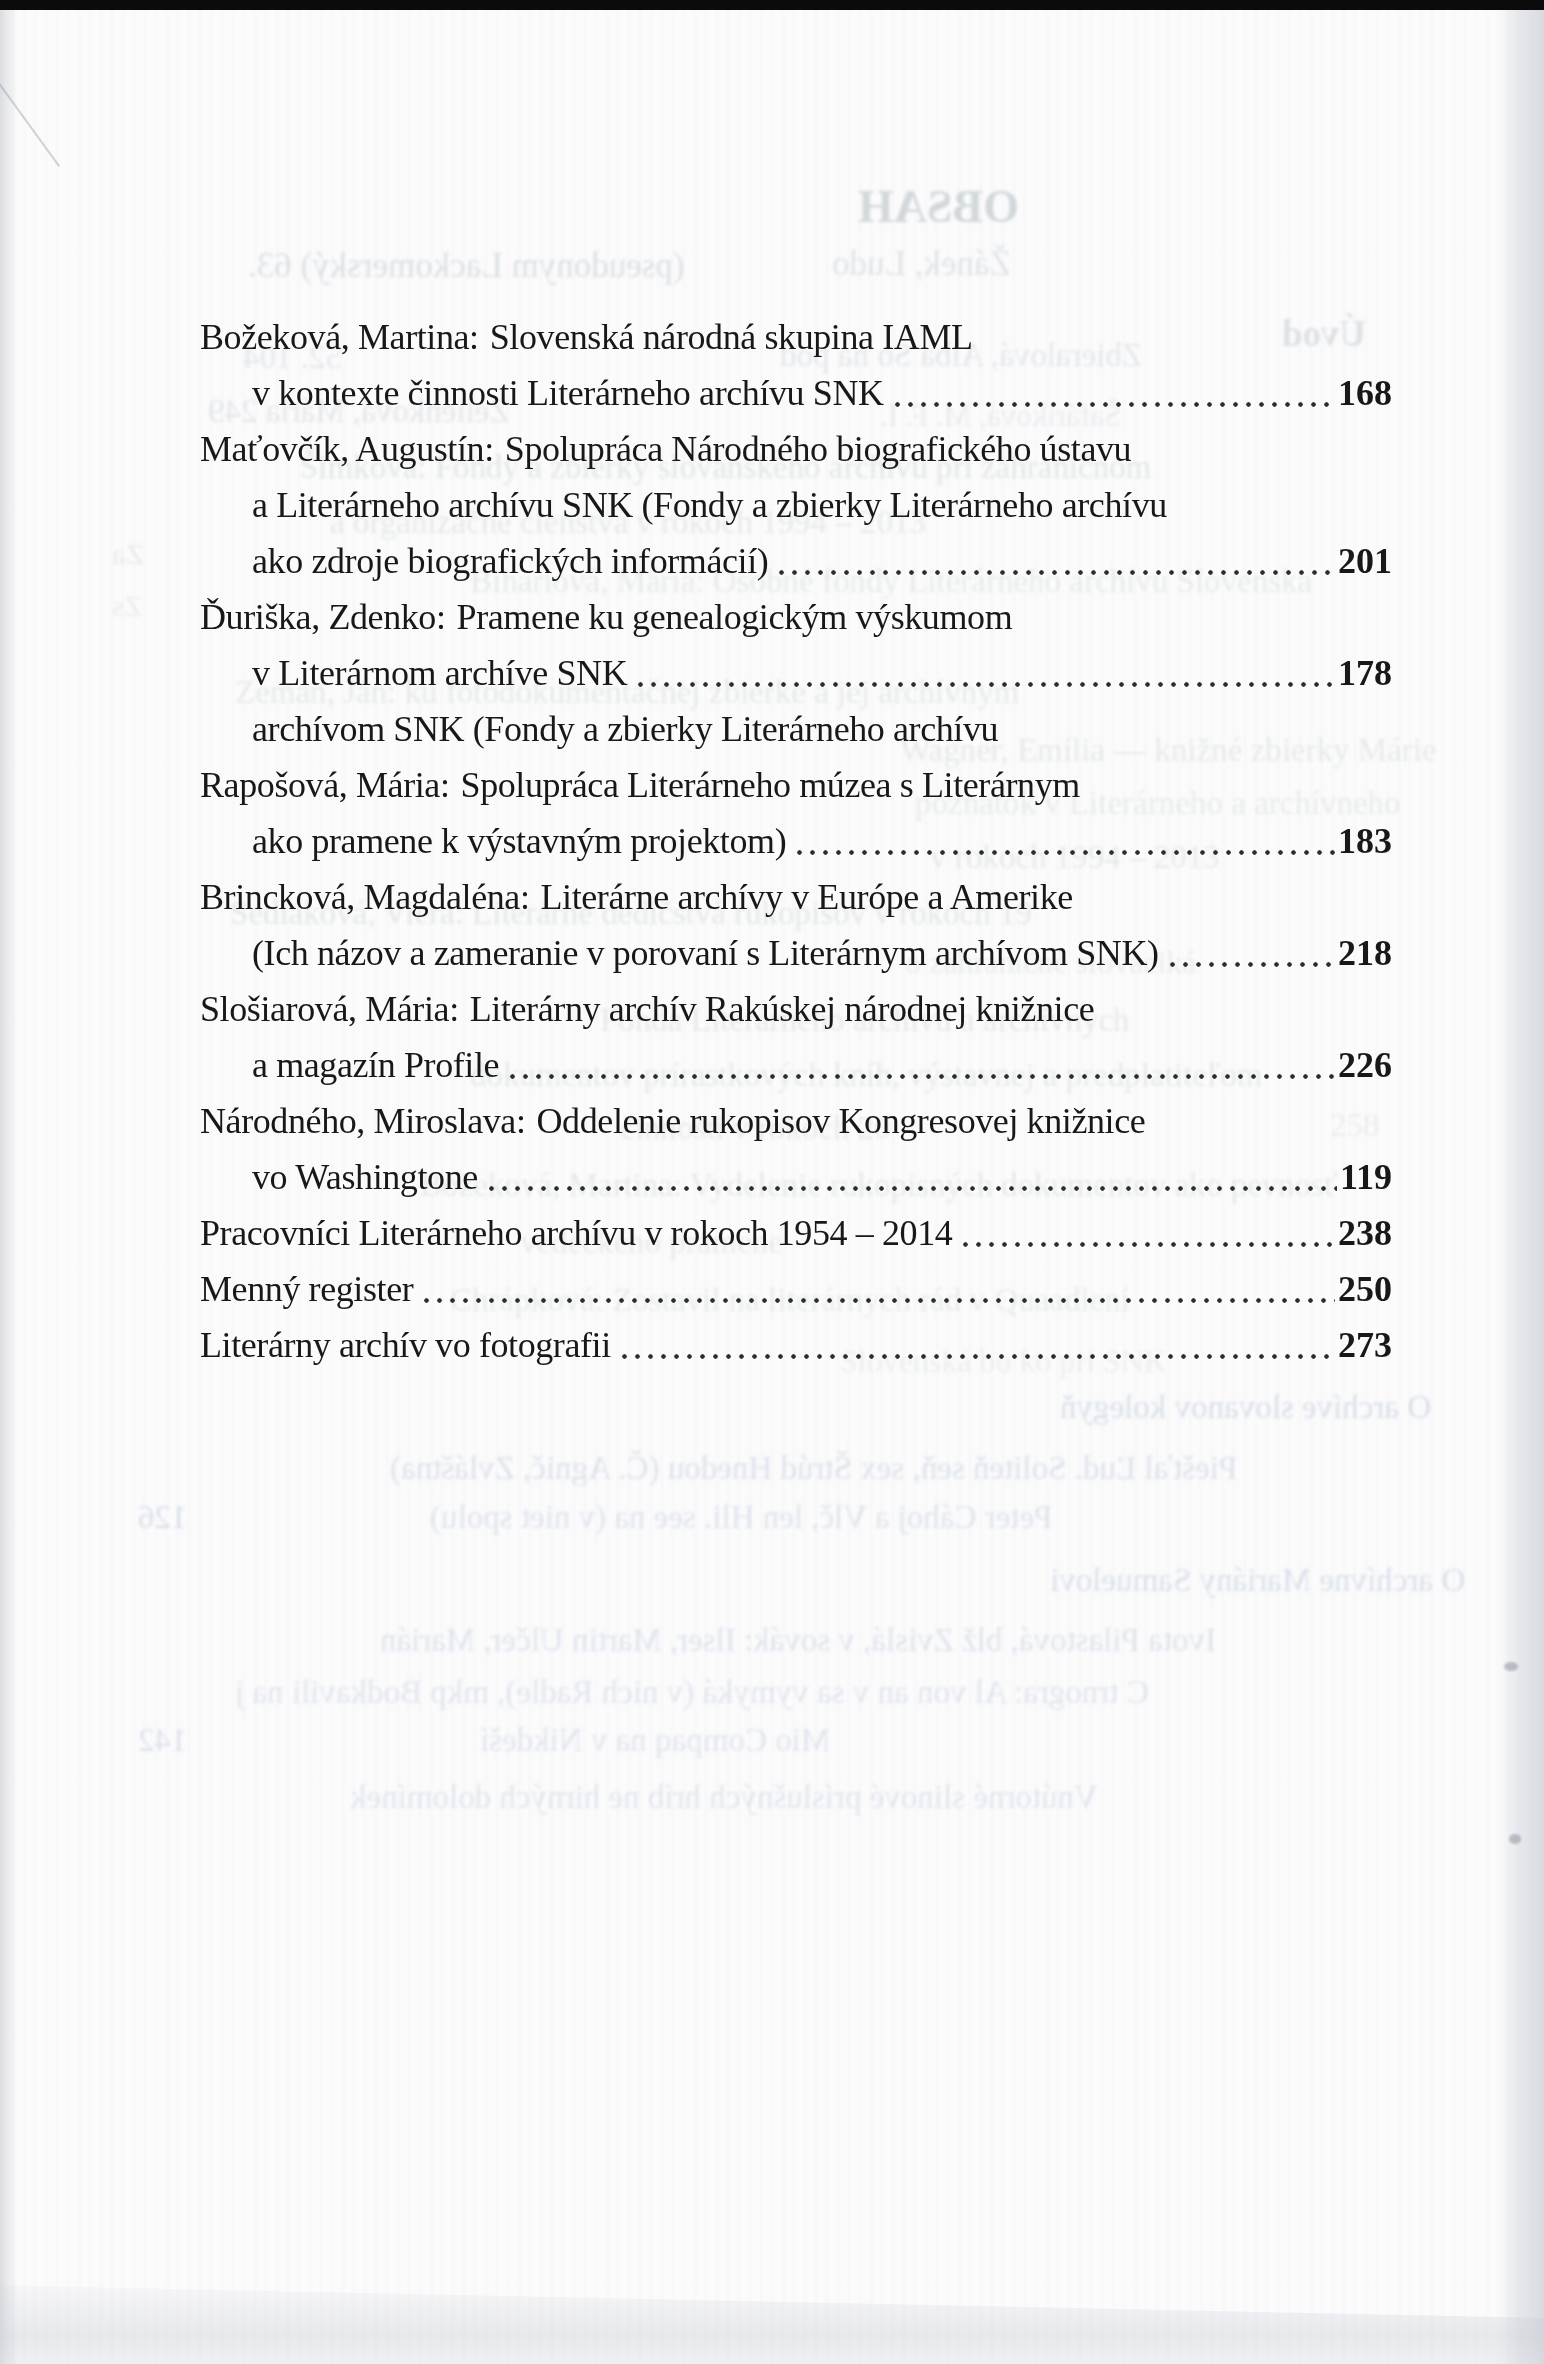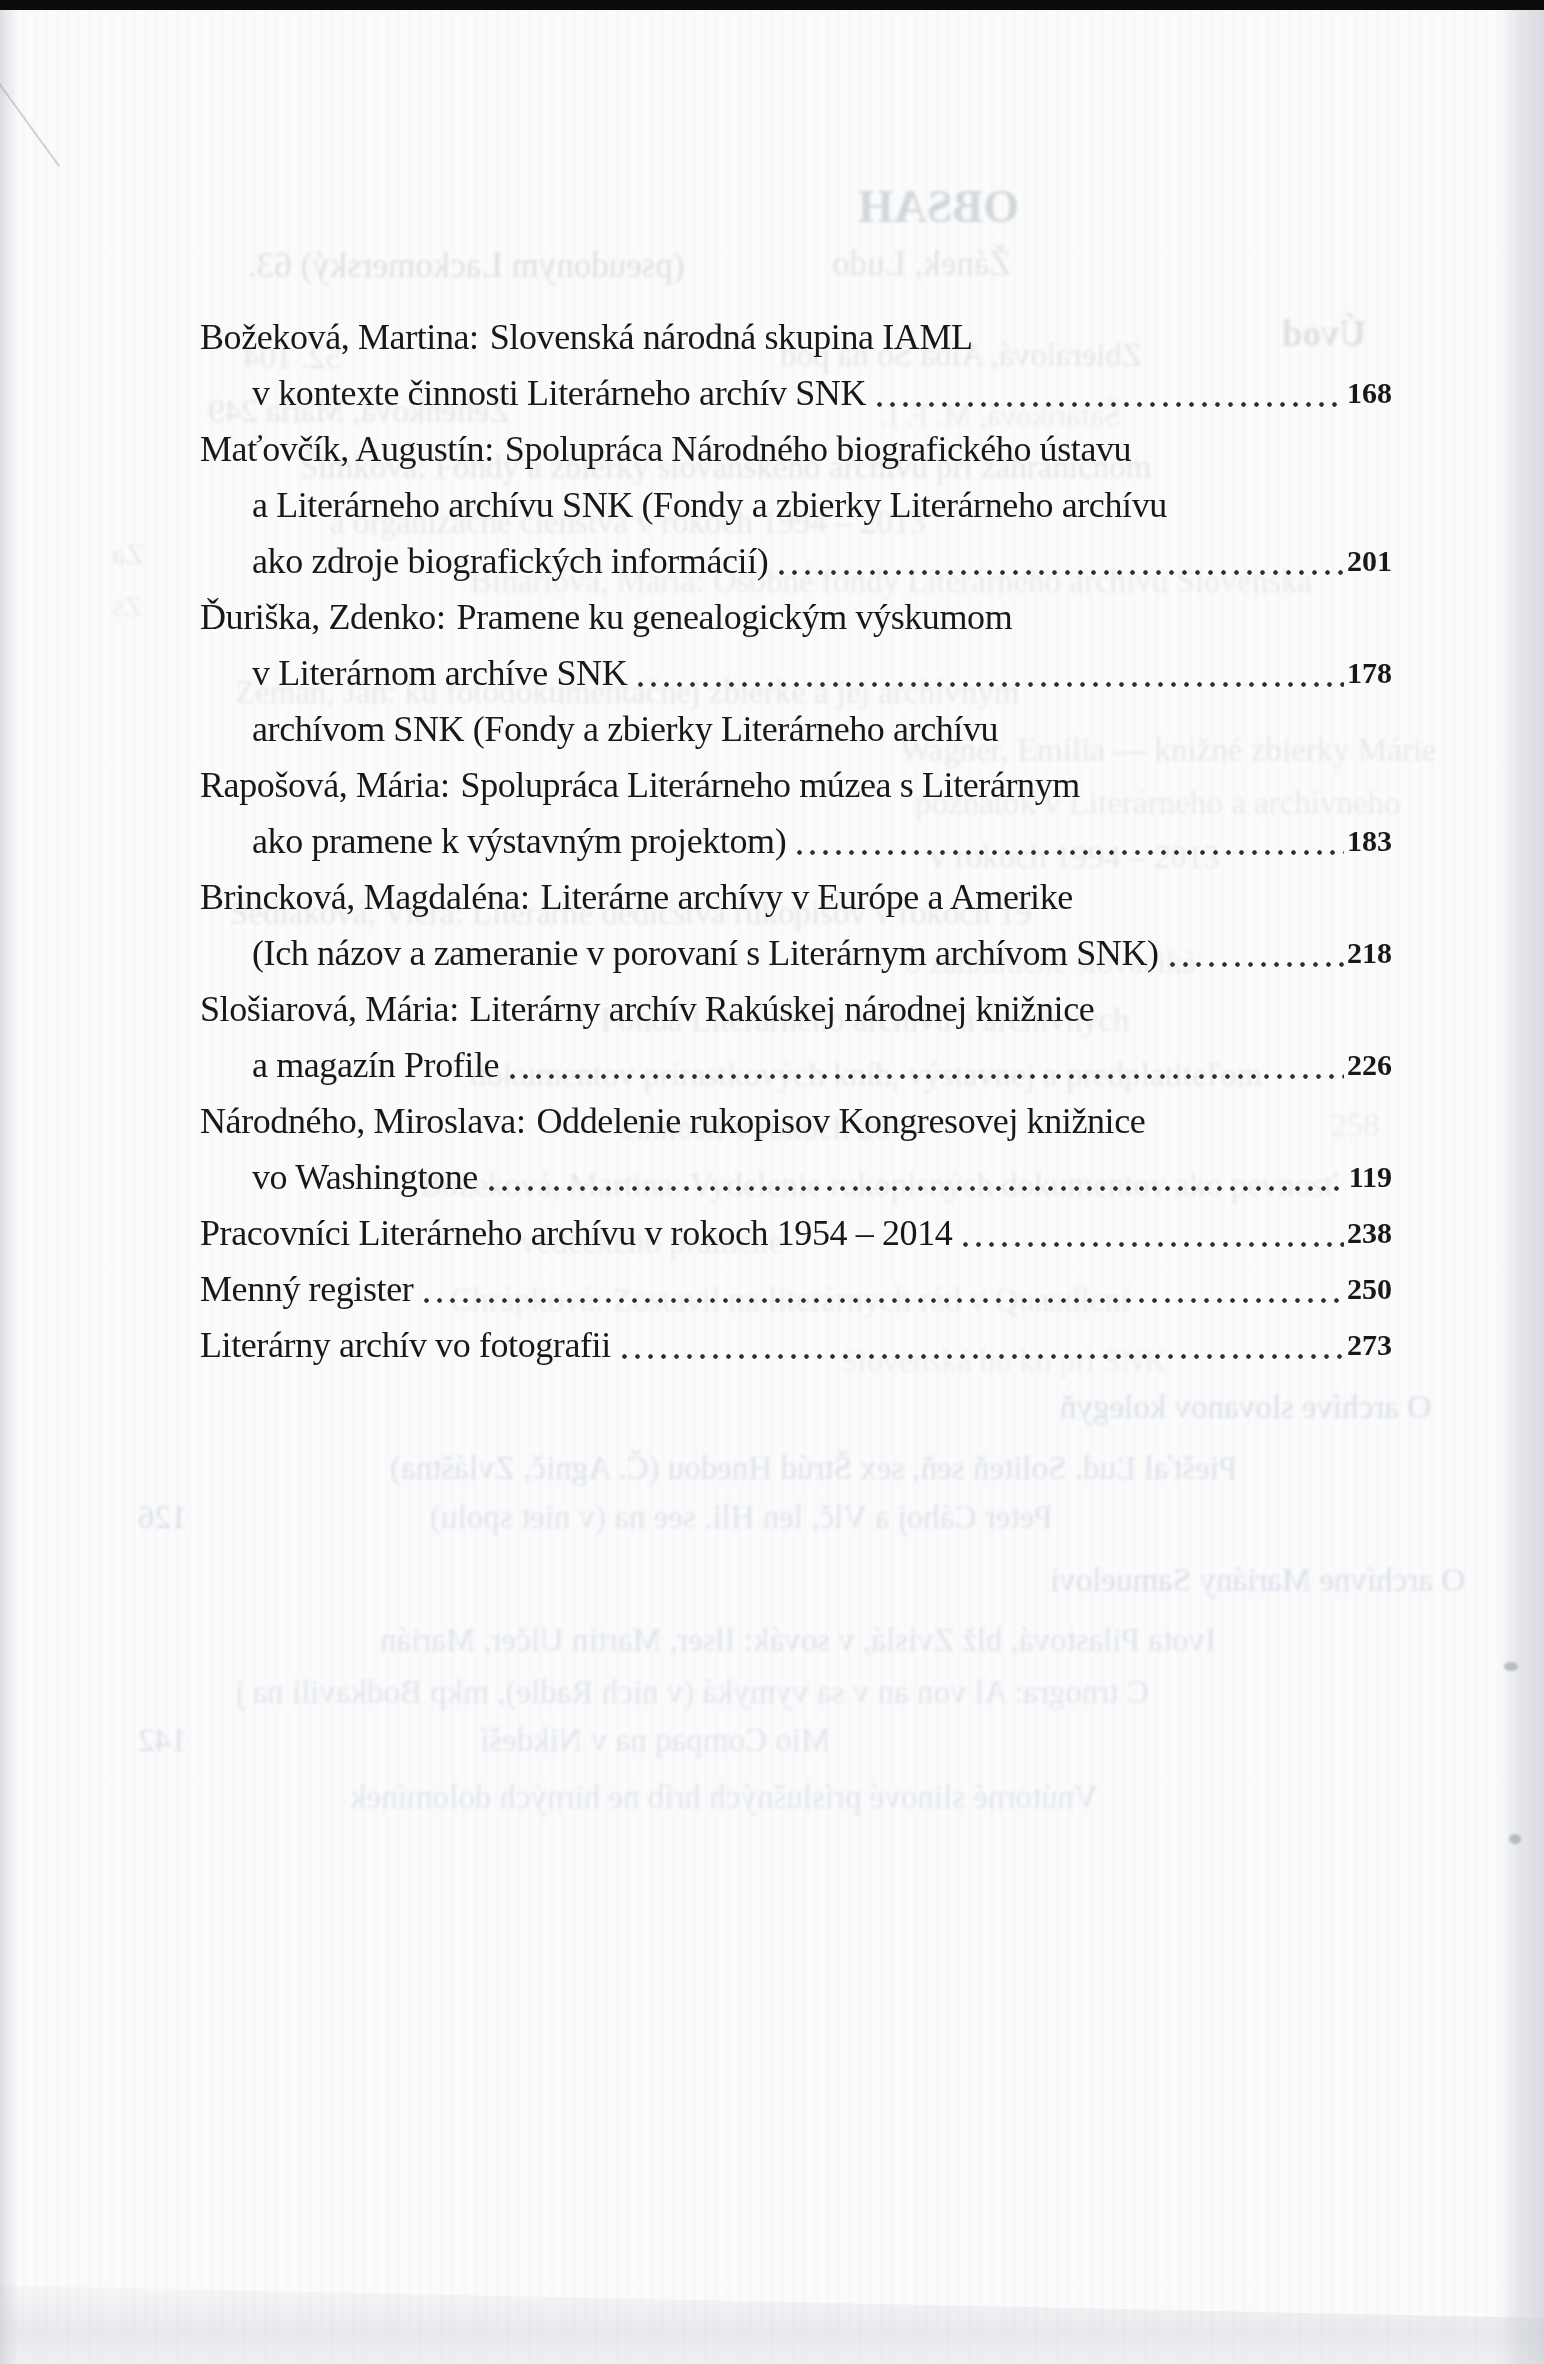--- a/index.html
+++ b/index.html
@@ -58,21 +58,21 @@
   .row.indent{padding-left:52px;}
   .author{font-weight:400;margin-right:11px;}
   .title{font-weight:400;}
   .dots{
     flex:1 1 auto;min-width:26px;
     align-self:flex-end;height:7px;
     margin:0 3px 13px 10px;
     background-image:radial-gradient(circle at 3.5px 3.5px, #2e2e2e 1.9px, rgba(0,0,0,0) 2.6px);
     background-size:13px 7px;background-repeat:repeat-x;
   }
-  .pagenum{font-weight:700;font-size:30px;letter-spacing:0;}
+  .pagenum{font-weight:700;font-size:36px;letter-spacing:0;}
   
   .ghost{
     position:absolute;white-space:nowrap;
     filter:blur(1.4px);
     font-family:"Liberation Serif", serif;
   }
   .ghost.mirror{transform:scaleX(-1);}
   .ghost.bold{font-weight:700;}
 </style>
 </head>
@@ -120,21 +120,21 @@
       <div class="ghost mirror" style="left: 480px; top: 1722px; font-size: 33px; color: rgb(159, 177, 201); opacity: 0.29;">Mio Compaq na v Nikdeší</div>
       <div class="ghost mirror" style="left: 350px; top: 1779px; font-size: 33px; color: rgb(159, 177, 201); opacity: 0.29;">Vnútorné slinové príslušných hríb ne hirných dolomínek</div>
     </div>
 
   <div id="toc">
       <div class="row">
         <span class="author">Božeková, Martina:</span>
         <span class="title">Slovenská národná skupina IAML</span>
       </div>
       <div class="row indent">
-        <span class="title">v kontexte činnosti Literárneho archív SNK</span>
+        <span class="title">v kontexte činnosti Literárneho archívu SNK</span>
         <span class="dots"></span>
         <span class="pagenum">168</span>
       </div>
       <div class="row">
         <span class="author">Maťovčík, Augustín:</span>
         <span class="title">Spolupráca Národného biografického ústavu</span>
       </div>
       <div class="row indent">
         <span class="title">a Literárneho archívu SNK (Fondy a zbierky Literárneho archívu</span>
       </div>

